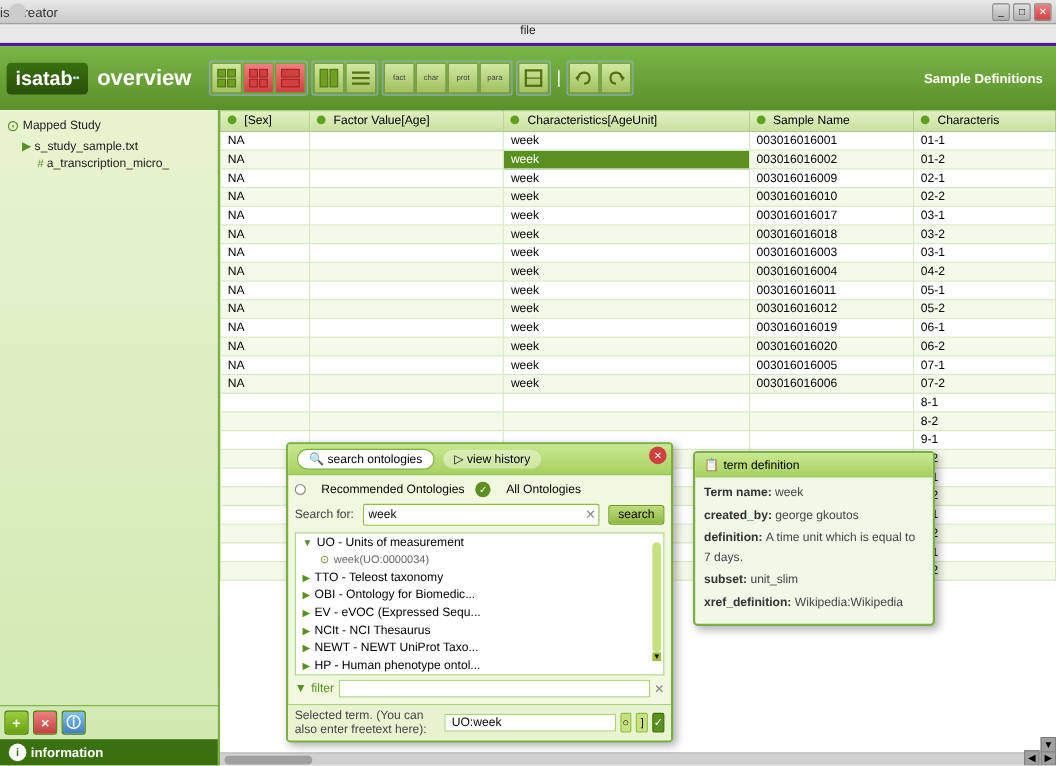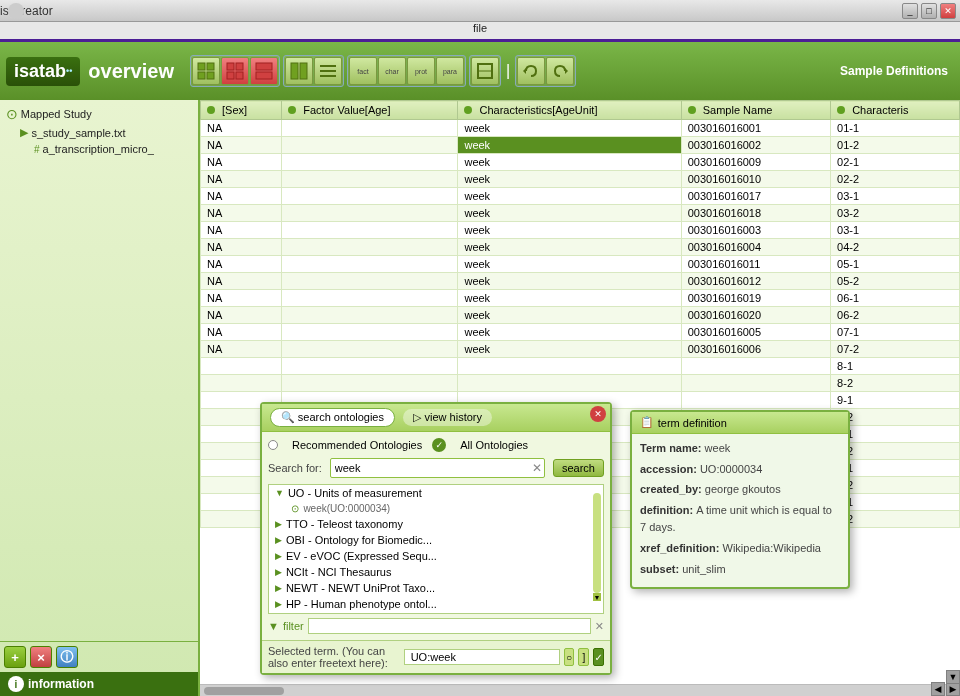--- a/index.html
+++ b/index.html
@@ -744,38 +744,34 @@
       <div class="term-def-header">
         <span>📋</span>
         <span>term definition</span>
       </div>
       <div class="term-def-body">
         <div class="term-field">
           <span class="term-field-label">Term name: </span>
           <span class="term-field-value">week</span>
         </div>
         <div class="term-field">
-          <span class="term-field-label">accession: </span>
-          <span class="term-field-value">UO:0000034</span>
-        </div>
-        <div class="term-field">
           <span class="term-field-label">created_by: </span>
           <span class="term-field-value">george gkoutos</span>
         </div>
         <div class="term-field">
           <span class="term-field-label">definition: </span>
           <span class="term-field-value">A time unit which is equal to 7 days.</span>
         </div>
         <div class="term-field">
+          <span class="term-field-label">subset: </span>
+          <span class="term-field-value">unit_slim</span>
+        </div>
+        <div class="term-field">
           <span class="term-field-label">xref_definition: </span>
           <span class="term-field-value">Wikipedia:Wikipedia</span>
-        </div>
-        <div class="term-field">
-          <span class="term-field-label">subset: </span>
-          <span class="term-field-value">unit_slim</span>
         </div>
       </div>
     </div>
 
     <div style="position:absolute;bottom:0;left:0;right:0;">
       <div class="h-scroll">
         <div class="h-scroll-thumb"></div>
       </div>
     </div>
 

